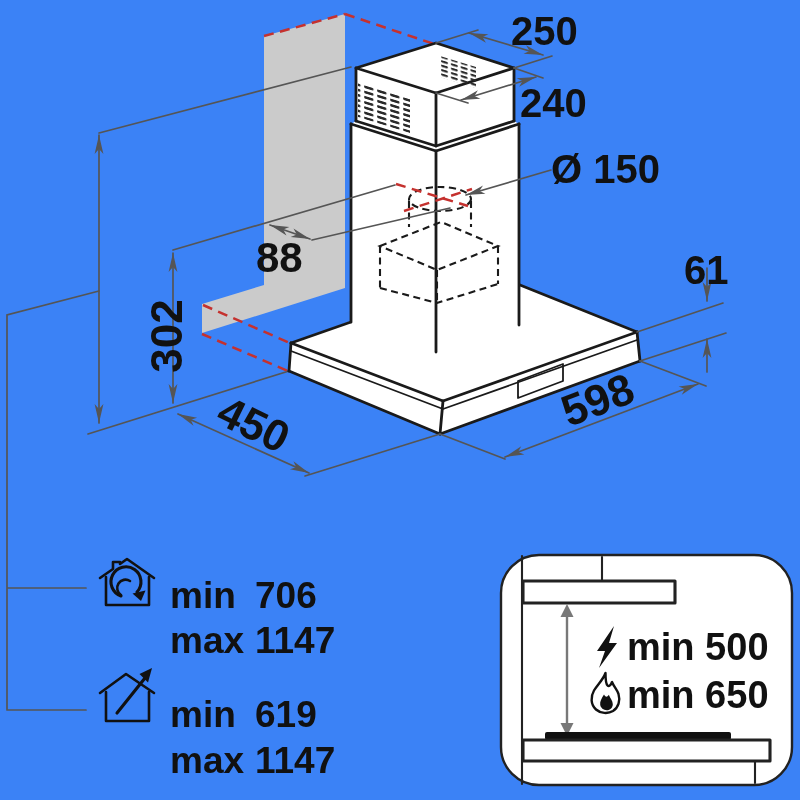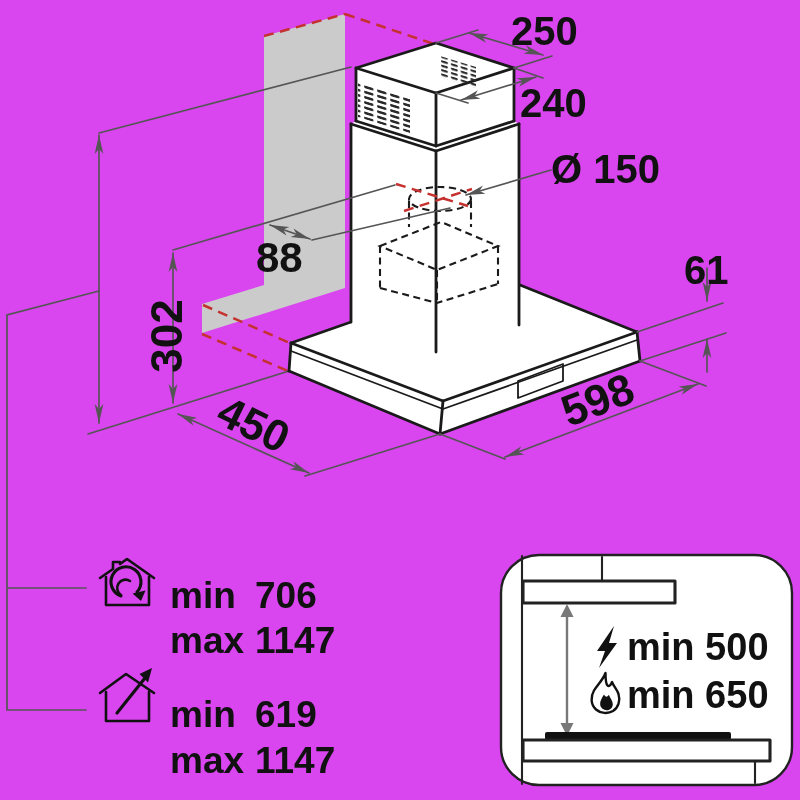--- a/index.html
+++ b/index.html
@@ -1,16 +1,16 @@
 <!DOCTYPE html>
 <html><head>
 <meta charset="utf-8">
 <style>
   html,body{margin:0;padding:0;background:#fff;}
-  .stage{position:relative;width:800px;height:800px;background:#d946ef;overflow:hidden;}
+  .stage{position:relative;width:800px;height:800px;background:#3b82f6;overflow:hidden;}
   svg{display:block;}
   .ink{stroke:#1a1a1a;stroke-width:2.8;fill:none;stroke-linejoin:round;stroke-linecap:round;}
   .ink-thin{stroke:#1a1a1a;stroke-width:1.8;fill:none;stroke-linejoin:round;stroke-linecap:round;}
   .whitefill{fill:#ffffff;stroke:none;}
   .grayfill{fill:#cbcbcb;stroke:none;}
   .dash{stroke:#1a1a1a;stroke-width:2.1;fill:none;stroke-dasharray:7 4.5;stroke-linecap:butt;}
   .reddash{stroke:#c5312e;stroke-width:2.5;fill:none;stroke-dasharray:10 6.5;stroke-linecap:butt;}
   .dim{stroke:#555555;stroke-width:1.7;fill:none;stroke-linecap:round;}
   .lbl{font-family:"Liberation Sans",sans-serif;font-weight:700;fill:#111;font-size:40px;}
   .lbl-44{font-size:44px;}

